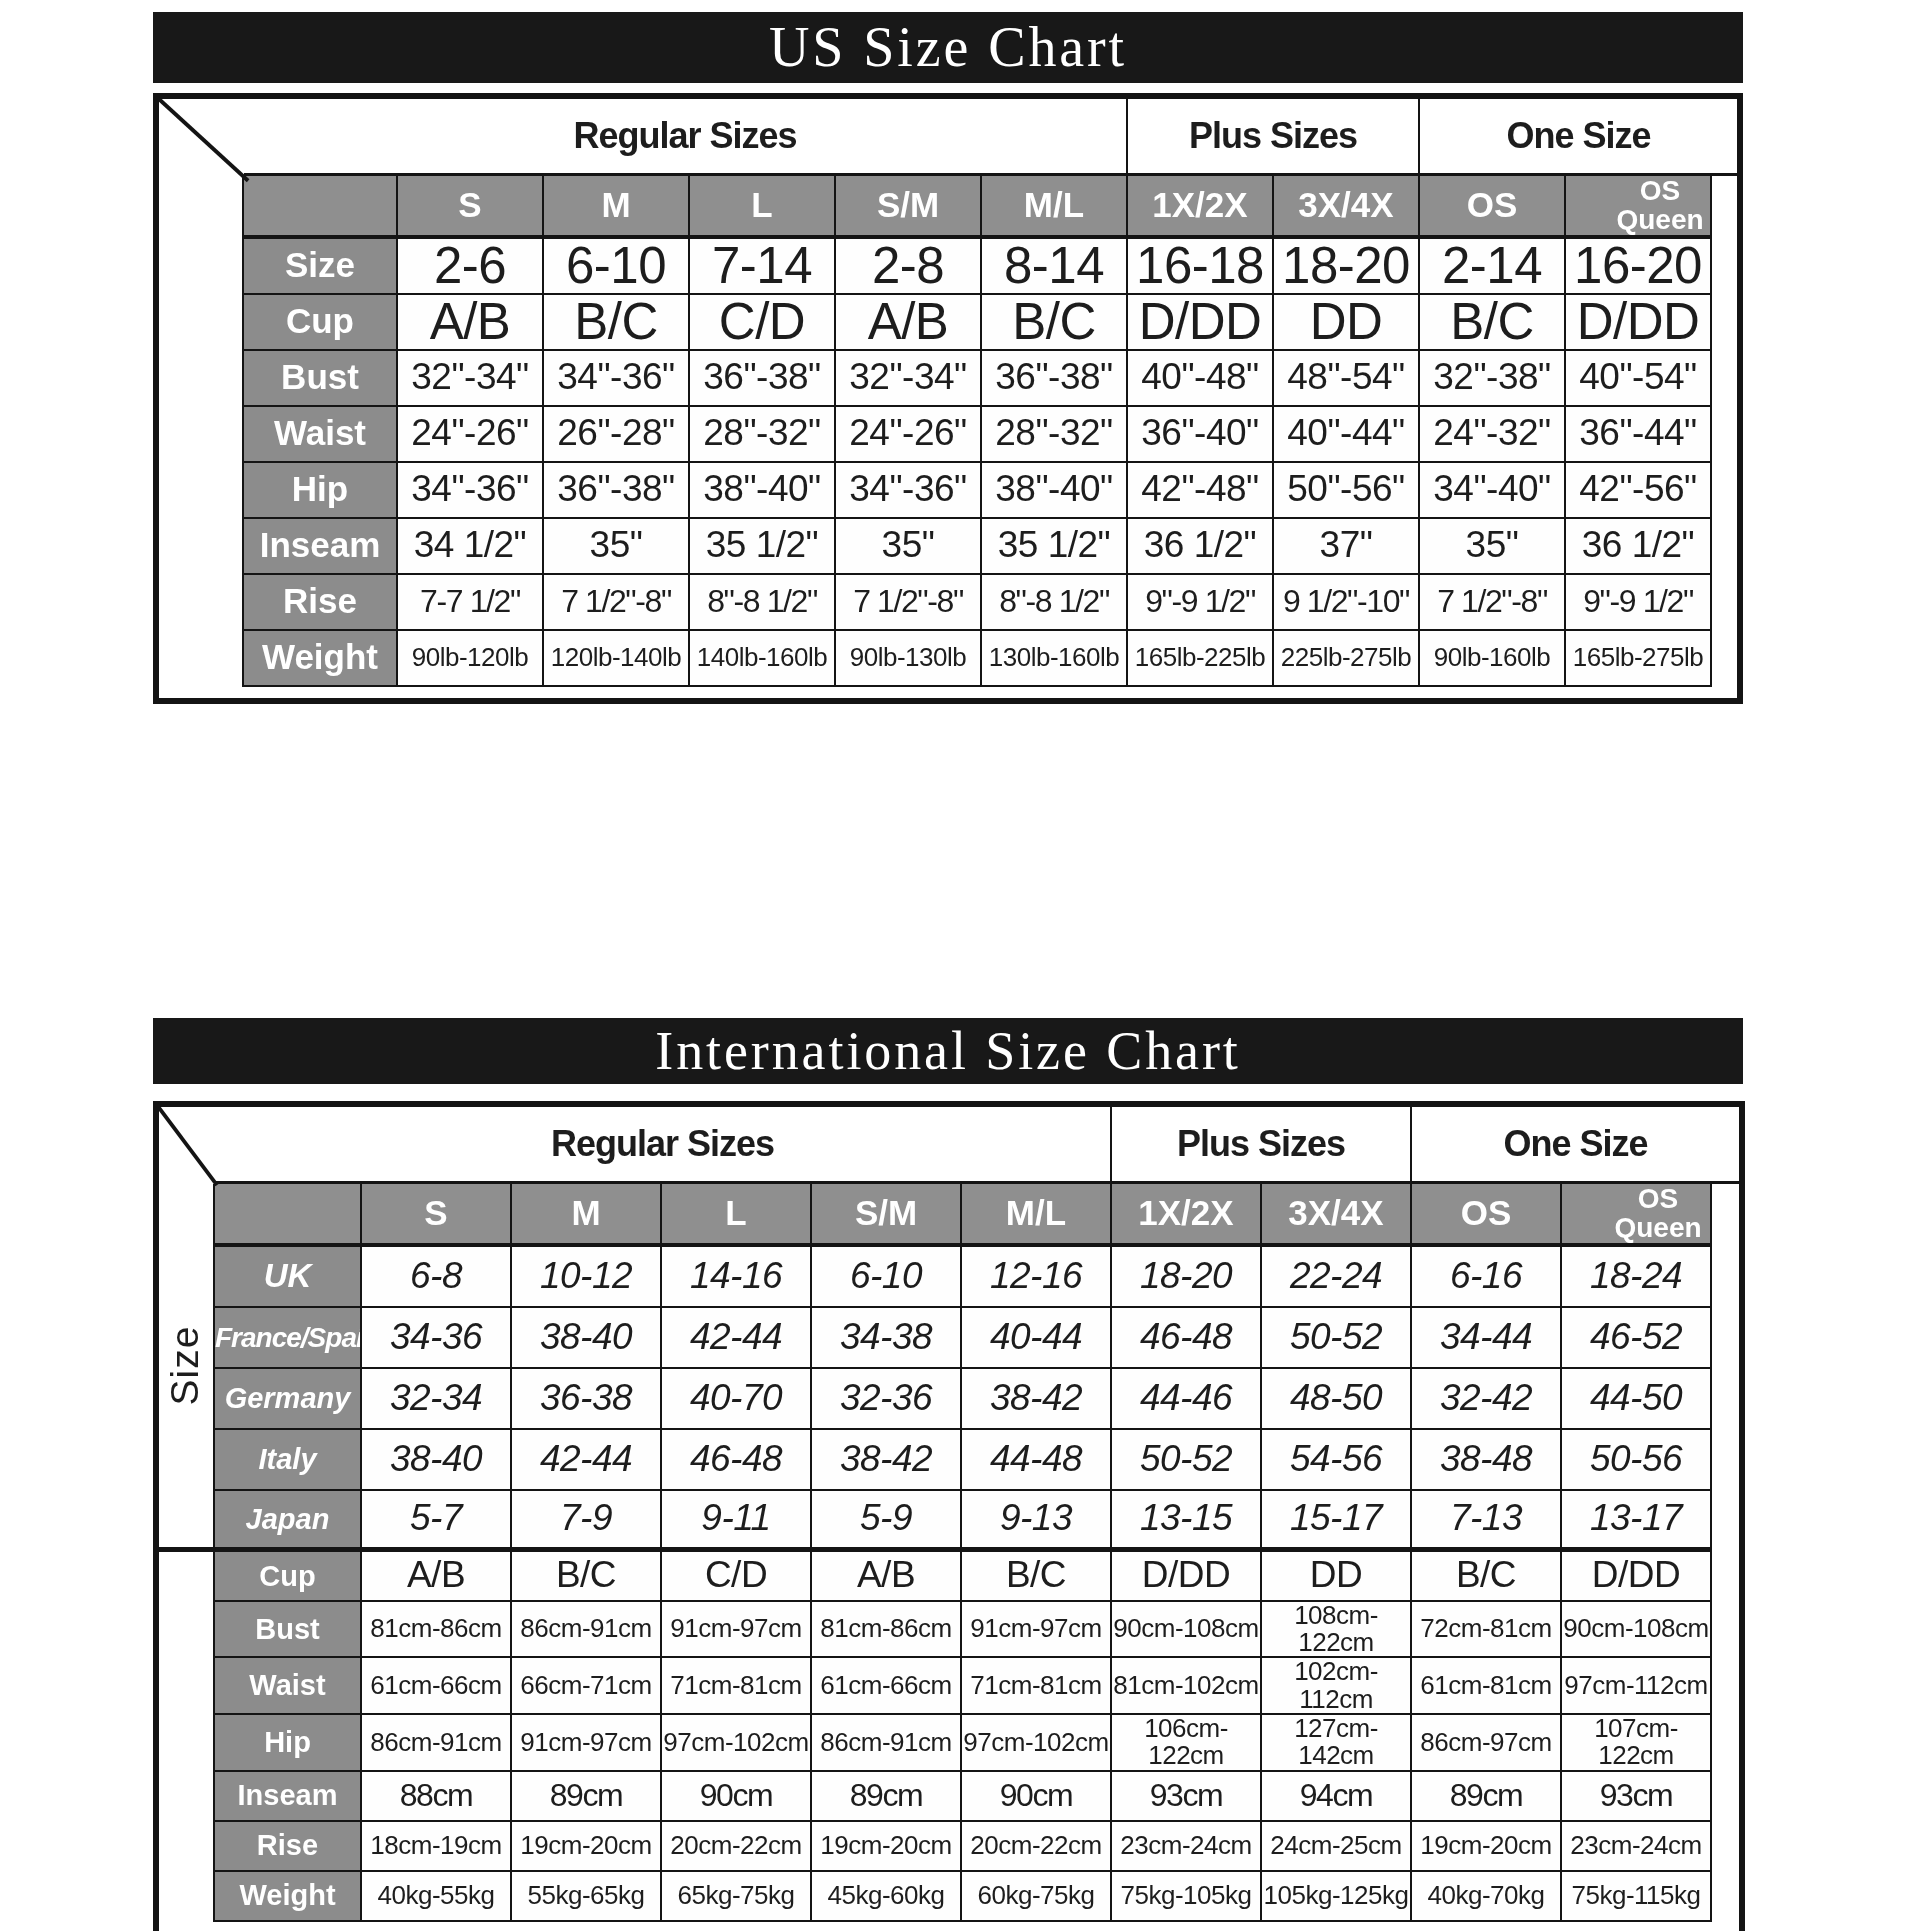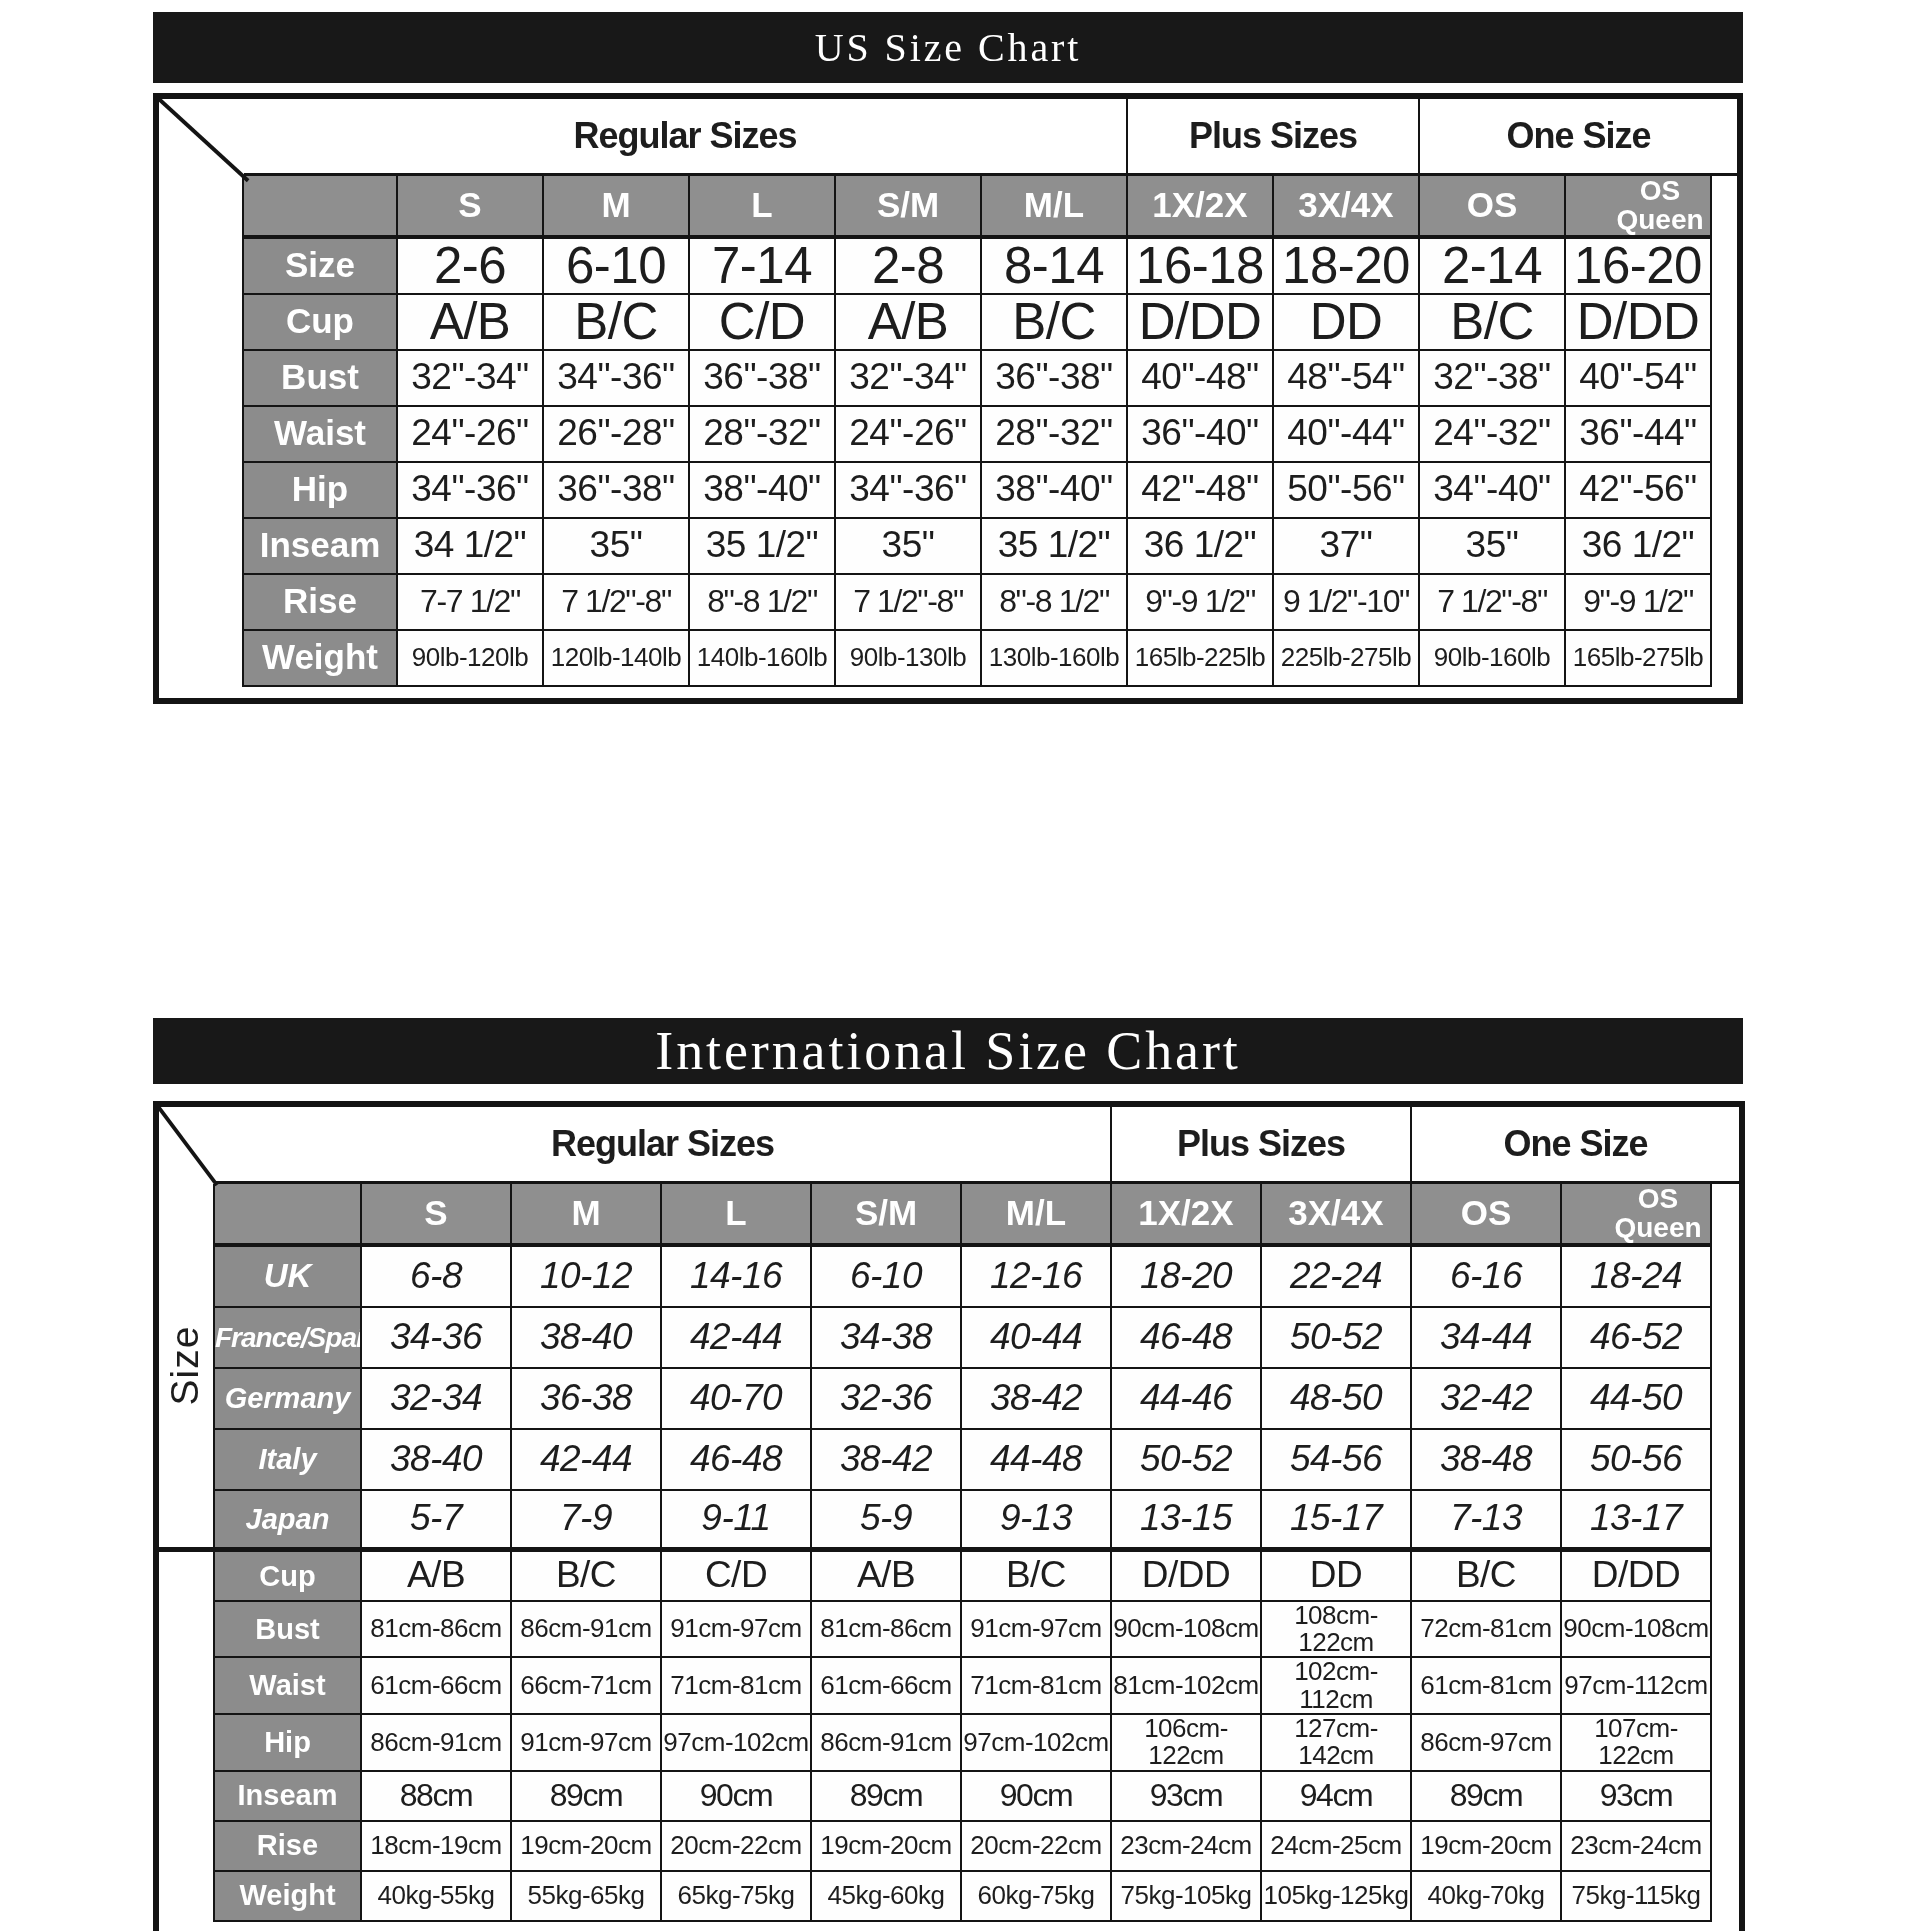--- a/index.html
+++ b/index.html
@@ -14,21 +14,21 @@
   html,body{margin:0;padding:0;}
   body{
     width:1931px;height:1931px;position:relative;background:#ffffff;
     font-family:"Liberation Sans", sans-serif;color:var(--text);
   }
   .banner{
     position:absolute;left:153px;width:1590px;background:var(--banner-bg);
     color:var(--banner-text);display:flex;align-items:center;justify-content:center;
     font-family:"Liberation Serif", serif;font-weight:400;letter-spacing:2.9px;
   }
-  #us-banner{top:11.6px;height:71px;font-size:40px;}
+  #us-banner{top:11.6px;height:71px;font-size:56px;}
   #intl-banner{top:1018px;height:66px;font-size:54px;}
 
   table.chart{
     position:absolute;left:153px;width:1590px;border:6.8px solid var(--border);
     border-spacing:0;table-layout:fixed;background:#ffffff;
   }
   #us-table{top:93px;}
   #intl-table{top:1101px;}
 
   td{

